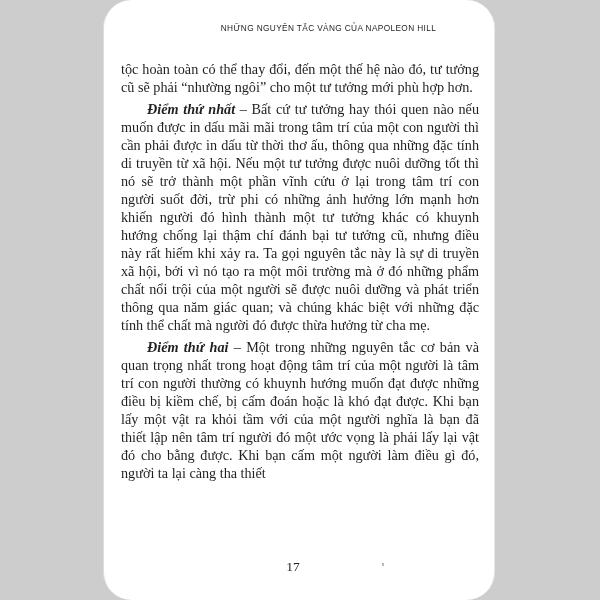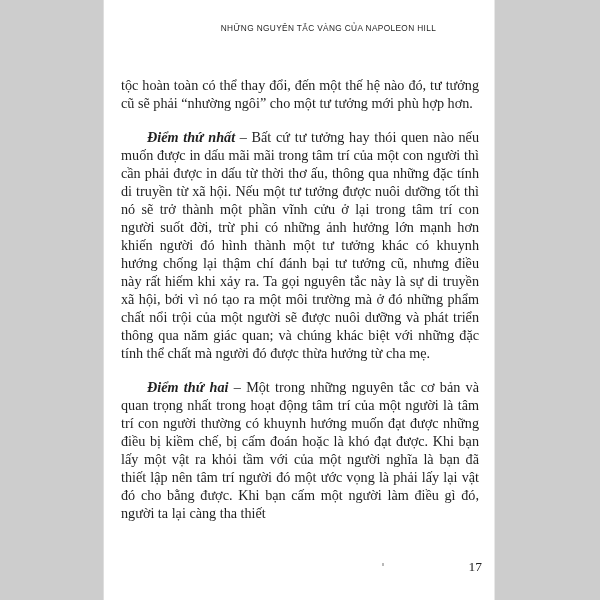--- a/index.html
+++ b/index.html
@@ -11,20 +11,21 @@
     font-family: "Liberation Serif", "DejaVu Serif", serif;
   }
   .book-page {
     position: absolute;
     left: 103px; top: 0;
     width: 392px; height: 600px;
     background: var(--paper, #ffffff);
     border-left: 1px solid #dedede;
     border-right: 1px solid #e8e8e8;
     box-sizing: border-box;
+    border-radius: 28px;
   }
   .running-head {
     position: absolute;
     top: 23px; left: 0; right: 0;
     text-align: center;
     padding-left: 64px; 
     font-family: "Liberation Sans", "DejaVu Sans", sans-serif;
     font-size: 9px;
     letter-spacing: 0.4px;
     color: var(--ink, #1f1f1f);
@@ -35,28 +36,28 @@
   .text-block {
     position: absolute;
     top: 60px; left: 17px;
     width: 358px;
     font-size: 14.2px;
     line-height: 18px;
     color: var(--ink, #1f1f1f);
     text-align: justify;
   }
   .text-block p {
-    margin: 16px 0 4px 0;
+    margin: 0 0 4px 0;
   }
   .text-block p.indent { text-indent: 26px; }
   .text-block .it { font-style: italic; font-weight: bold; }
   .page-number {
     position: absolute;
     top: 559px; left: 0; right: 0;
-    text-align: right;
+    text-align: center;
     padding-right: 12px;
     font-size: 13.5px;
     color: var(--ink, #1f1f1f);
   }
   .scan-speck {
     position: absolute;
     left: 278px; top: 563px;
     width: 2px; height: 3px;
     background: #8a8a8a;
     opacity: 0.6;

